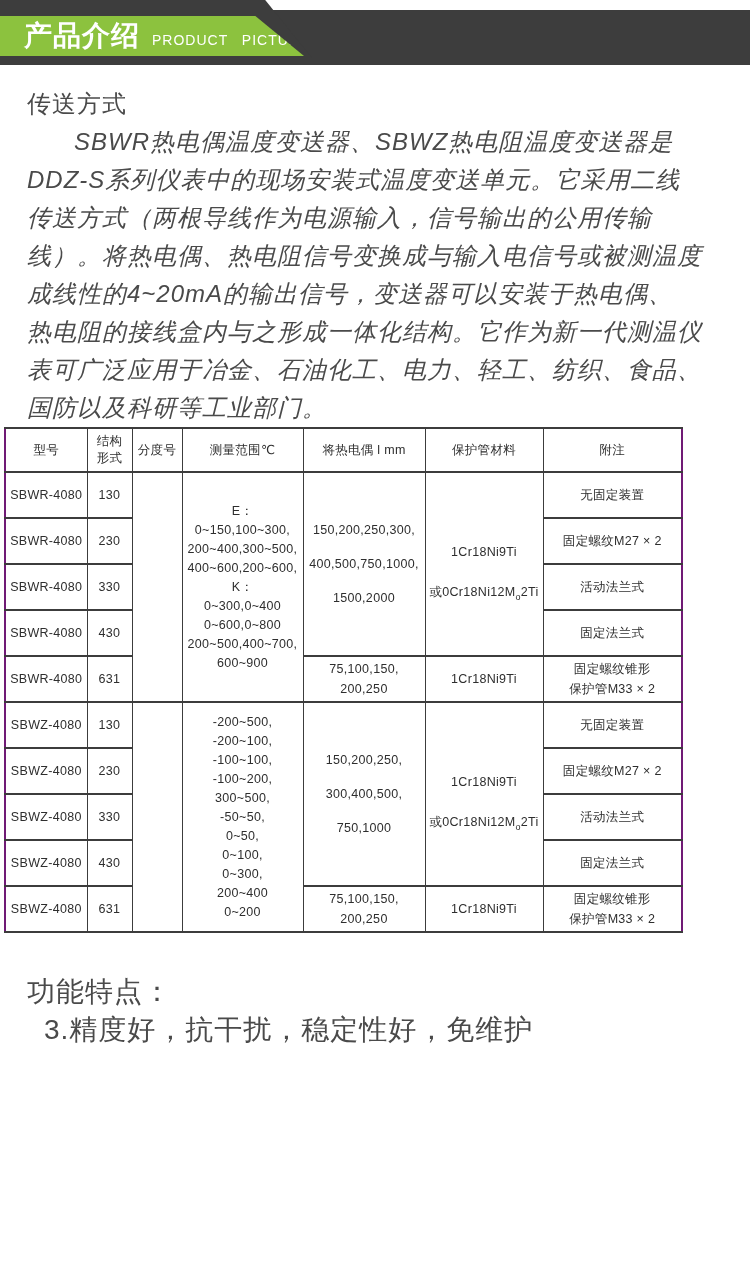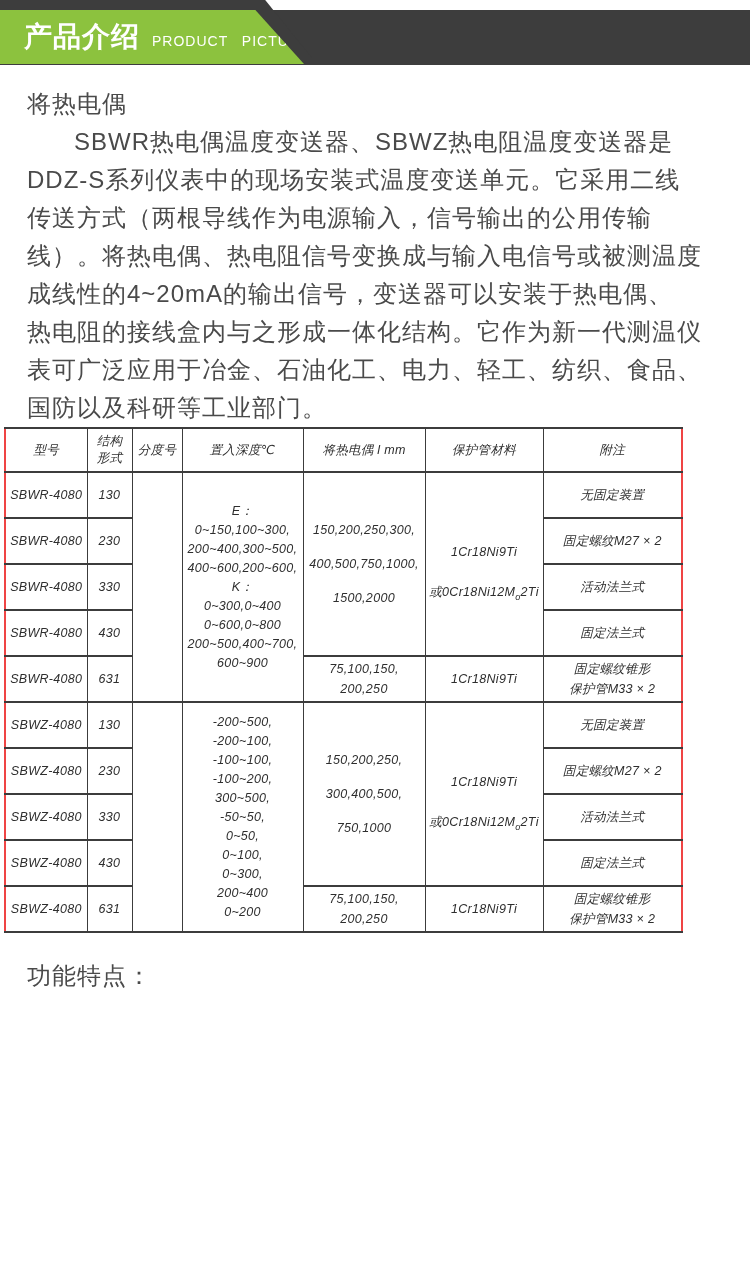--- a/index.html
+++ b/index.html
@@ -6,65 +6,65 @@
   body{
     width:750px;height:1275px;background:#ffffff;
     font-family:"Liberation Sans","DejaVu Sans",sans-serif;
     color:#4a4a4a;overflow:hidden;
   }
   
   .header{position:relative;height:65px;background:#ffffff;}
   .header-bar{position:absolute;left:0;top:10px;width:750px;height:55px;background:#3d3d3d;}
   .header-accent{position:absolute;left:0;top:0;width:312px;height:58px;background:#3d3d3d;
     clip-path:polygon(0 0,85% 0,100% 100%,0 100%);}
-  .header-banner{position:absolute;left:0;top:10px;width:304px;height:54px;background:#8cc23e;
+  .header-banner{position:absolute;left:0;top:16px;width:304px;height:40px;background:#8cc23e;
     clip-path:polygon(0 0,84% 0,100% 100%,0 100%);
     display:flex;align-items:center;box-sizing:border-box;padding-left:24px;}
   .banner-cn{font-size:28px;font-weight:bold;color:#fff;letter-spacing:1px;white-space:nowrap;}
   .banner-en{font-size:14px;color:#fff;letter-spacing:1px;word-spacing:9px;margin-left:12px;
     padding-top:8px;white-space:nowrap;}
   
   .intro{padding:20px 20px 0 27px;font-size:24px;line-height:38px;letter-spacing:1px;color:#4a4a4a;}
   .intro-title{}
-  .intro-para{white-space:pre-line;text-indent:47px;}
+  .intro-para{white-space:pre-line;text-indent:47px;font-style:italic;}
   
   .spec-table{margin:0 0 0 4px;border-collapse:collapse;width:678px;table-layout:fixed;
-    color:#2e2e2e;border:2px solid #ef4444;font-style:italic;}
+    color:#2e2e2e;border:2px solid #701a75;}
   .spec-table th,.spec-table td{
     border:1px solid #3c3c3c;border-top-width:2px;border-bottom-width:2px;
     text-align:center;vertical-align:middle;font-size:12.5px;padding:2px;
     letter-spacing:0.3px;white-space:pre-line;overflow:hidden;}
   .spec-table thead tr{height:44px;}
   .spec-table tbody tr{height:46px;}
   .spec-table th{font-weight:normal;}
   .cell-range-left{text-align:left;padding-left:12px;line-height:19px;font-size:12px;}
   .cell-range-center{line-height:19px;font-size:12px;}
   .cell-depth{line-height:34px;font-size:12px;margin-top:42px;}
   .cell-depth-last{line-height:20px;font-size:12px;margin-top:11px;}
   .cell-material{line-height:20px;font-size:12px;white-space:normal;}
   .cell-material sub{font-size:9px;}
   .cell-note{line-height:20px;}
   
-  .features{padding:24px 20px 0 27px;font-size:24px;line-height:38px;letter-spacing:1px;color:#4a4a4a;}
+  .features{padding:40px 20px 0 27px;font-size:28px;line-height:38px;letter-spacing:1px;color:#4a4a4a;}
   .feature-item{white-space:pre-line;text-indent:17px;}
 </style>
 </head>
 <body>
 
 <div class="header">
   <div class="header-bar"></div>
   <div class="header-accent"></div>
   <div class="header-banner">
     <span class="banner-cn">产品介绍</span>
     <span class="banner-en">PRODUCT PICTURES</span>
   </div>
 </div>
 
 <div class="intro">
-  <div class="intro-title">将热电偶</div>
+  <div class="intro-title">传送方式</div>
   <div class="intro-para">SBWR热电偶温度变送器、SBWZ热电阻温度变送器是
 DDZ-S系列仪表中的现场安装式温度变送单元。它采用二线
 传送方式（两根导线作为电源输入，信号输出的公用传输
 线）。将热电偶、热电阻信号变换成与输入电信号或被测温度
 成线性的4~20mA的输出信号，变送器可以安装于热电偶、
 热电阻的接线盒内与之形成一体化结构。它作为新一代测温仪
 表可广泛应用于冶金、石油化工、电力、轻工、纺织、食品、
 国防以及科研等工业部门。</div>
 </div>
 
@@ -77,21 +77,21 @@
       <col style="width:122px">
       <col style="width:118px">
       <col style="width:139px">
   </colgroup>
   <thead>
     <tr>
       <th>型号</th>
       <th>结构
 形式</th>
       <th>分度号</th>
-      <th>置入深度℃</th>
+      <th>测量范围℃</th>
       <th>将热电偶 l mm</th>
       <th>保护管材料</th>
       <th>附注</th>
     </tr>
   </thead>
   <tbody>
 
     <tr>
       <td>SBWR-4080</td>
       <td>130</td>
@@ -185,13 +185,14 @@
 200,250</td>
       <td class="cell-material">1Cr18Ni9Ti</td>
       <td class="cell-note">固定螺纹锥形
 保护管M33 × 2</td>
     </tr>
   </tbody>
 </table>
 
 <div class="features">
   <div class="features-heading">功能特点：</div>
+  <div class="feature-item">3.精度好，抗干扰，稳定性好，免维护</div>
 </div>
 
 </body></html>

